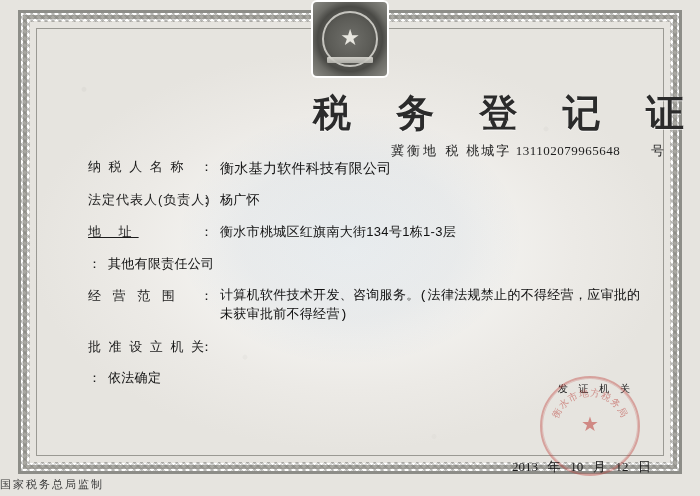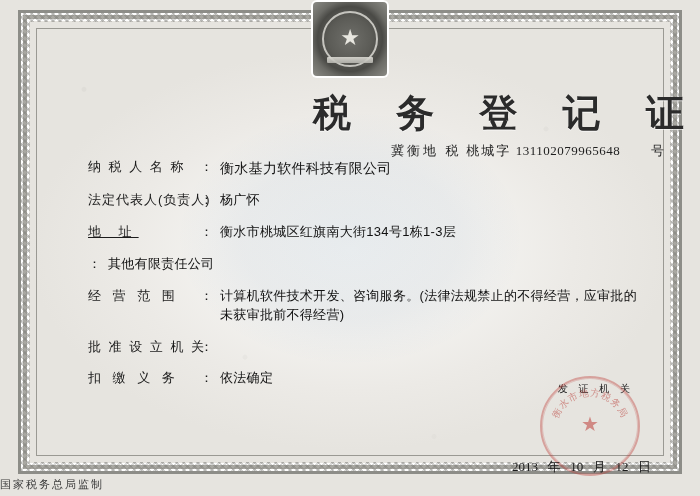--- a/index.html
+++ b/index.html
@@ -92,21 +92,21 @@
   }
   .label.sp4{letter-spacing:7px;text-decoration:underline;}
   .label.sp3{letter-spacing:4px;}
   .label.sp2{letter-spacing:2px;}
   .colon{width:12px;flex:0 0 12px;font-size:13px;color:#1b1b1b;text-align:right;}
   .value{
     font-size:13px;color:#111;line-height:1.45;letter-spacing:.3px;
     padding-left:8px;
   }
   .value.big{font-size:14px;}
-  .value.wide{max-width:460px;}
+  .value.wide{max-width:460px;font-family:Liberation Mono, monospace;}
   .row-approve .value{padding-left:44px;}
   .issuer{
     position:absolute;right:66px;top:382px;
     font-size:10px;letter-spacing:4px;color:#1b1b1b;white-space:nowrap;
   }
   .date{
     position:absolute;right:46px;top:414px;
     font-size:13px;color:#1b1b1b;white-space:nowrap;margin-top:44px;
   }
   .date .y{font-family:"Liberation Serif",serif;}
@@ -198,21 +198,20 @@
       <div class="colon">：</div>
       <div class="value wide">计算机软件技术开发、咨询服务。(法律法规禁止的不得经营，应审批的未获审批前不得经营)</div>
     </div>
 
     <div class="row row-approve">
       <div class="label sp2">批 准 设 立 机 关</div>
       <div class="colon">：</div>
     </div>
 
     <div class="row">
-      <div class="label sp3">扣 缴 义 务</div>
       <div class="colon">：</div>
       <div class="value">依法确定</div>
     </div>
 
   </div>
 
   <div class="issuer">发 证 机 关</div>
 
   <div class="seal">
     <svg class="arc" viewBox="0 0 96 96">

